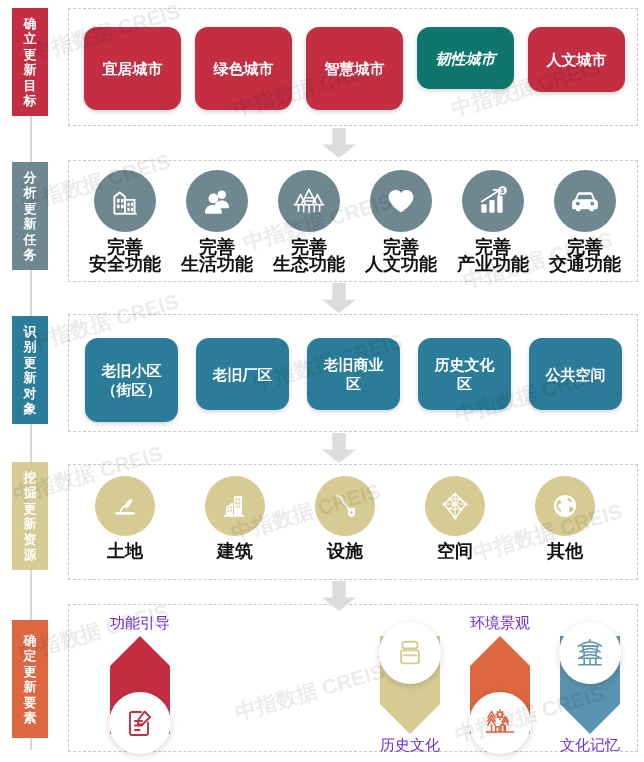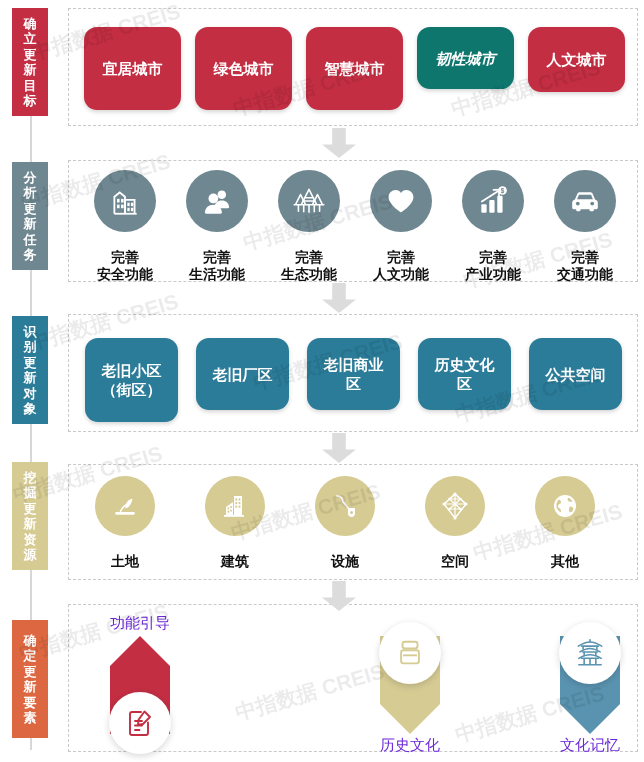--- a/index.html
+++ b/index.html
@@ -66,22 +66,22 @@
   }
 
   
   .icell { position: absolute; z-index: 4; text-align: center; }
   .icell .disc {
     margin: 0 auto;
     border-radius: 50%;
     display: flex; align-items: center; justify-content: center;
   }
   .icell .cap {
-    margin-top: 17px;
-    font-weight: 700; font-size: 14px; line-height: 17px; color: #111;
+    margin-top: 7px;
+    font-weight: 700; font-size: 18px; line-height: 17px; color: #111;
     white-space: pre-line;
   }
 
   
   .acell { position: absolute; z-index: 4; width: 96px; }
   .acell .arrow {
     position: absolute; left: 50%; transform: translateX(-50%);
     width: 60px; height: 98px;
   }
   .acell .puck {
@@ -442,20 +442,38 @@
         <g fill="none" stroke="#d6cb93" stroke-width="2" stroke-linejoin="round">
           <rect x="8" y="4" width="16" height="7" rx="2.5"></rect>
           <rect x="6.5" y="13" width="19" height="14" rx="2.5"></rect>
           <path d="M8.5 18.5h15"></path>
         </g>
       </svg>
     </div>
     <div class="alabel" style="top:122px;">历史文化</div>
   </div>
 
+  <div class="acell" style="left:452px; top:614px; height:140px;">
+    <div class="alabel" style="top:0px;">环境景观</div>
+    <svg class="arrow" style="top:22px;" viewBox="0 0 60 98" preserveAspectRatio="none">
+      <path d="M30 0 L60 30 L60 98 L0 98 L0 30 Z" fill="#dd6740"></path>
+    </svg>
+    <div class="puck" style="top:78px;">
+      <svg width="36" height="36" viewBox="0 0 34 32">
+        <g fill="none" stroke="#dd6740" stroke-width="1.4" stroke-linecap="round">
+          <path d="M9 5 L5.5 11 M9 5 L12.5 11 M9 8.5 L5.5 14.5 M9 8.5 L12.5 14.5 M9 12 L5.5 18 M9 12 L12.5 18 M9 18v6"></path>
+          <path d="M22 10 L19 15 M22 10 L25 15 M22 13 L19 18 M22 13 L25 18 M22 18v6"></path>
+          <circle cx="17" cy="8" r="2.4"></circle>
+          <path d="M17 3.5v1.3 M17 11.2v1.3 M13.2 8h1.3 M19.5 8h1.3 M14.3 5.3l.9.9 M18.8 9.8l.9.9 M19.7 5.3l-.9.9 M15.2 9.8l-.9.9"></path>
+          <path d="M13 24v-4.5h3.2V24 M17.8 24v-6h3.2v6"></path>
+          <path d="M4 24.5h26"></path>
+        </g>
+      </svg>
+    </div>
+  </div>
 
   <div class="acell" style="left:542px; top:614px; height:140px;text-align:right;">
     <svg class="arrow" style="top:22px;" viewBox="0 0 60 98" preserveAspectRatio="none">
       <path d="M0 0 L60 0 L60 68 L30 98 L0 68 Z" fill="#5a93b0"></path>
     </svg>
     <div class="puck" style="top:8px;">
       <svg width="34" height="34" viewBox="0 0 32 32">
         <g fill="none" stroke="#5a93b0" stroke-width="1.5" stroke-linecap="round" stroke-linejoin="round">
           <path d="M16 3.5v2"></path>
           <path d="M5 9.5 C9 7 12 5.6 16 5.6 S23 7 27 9.5"></path>

